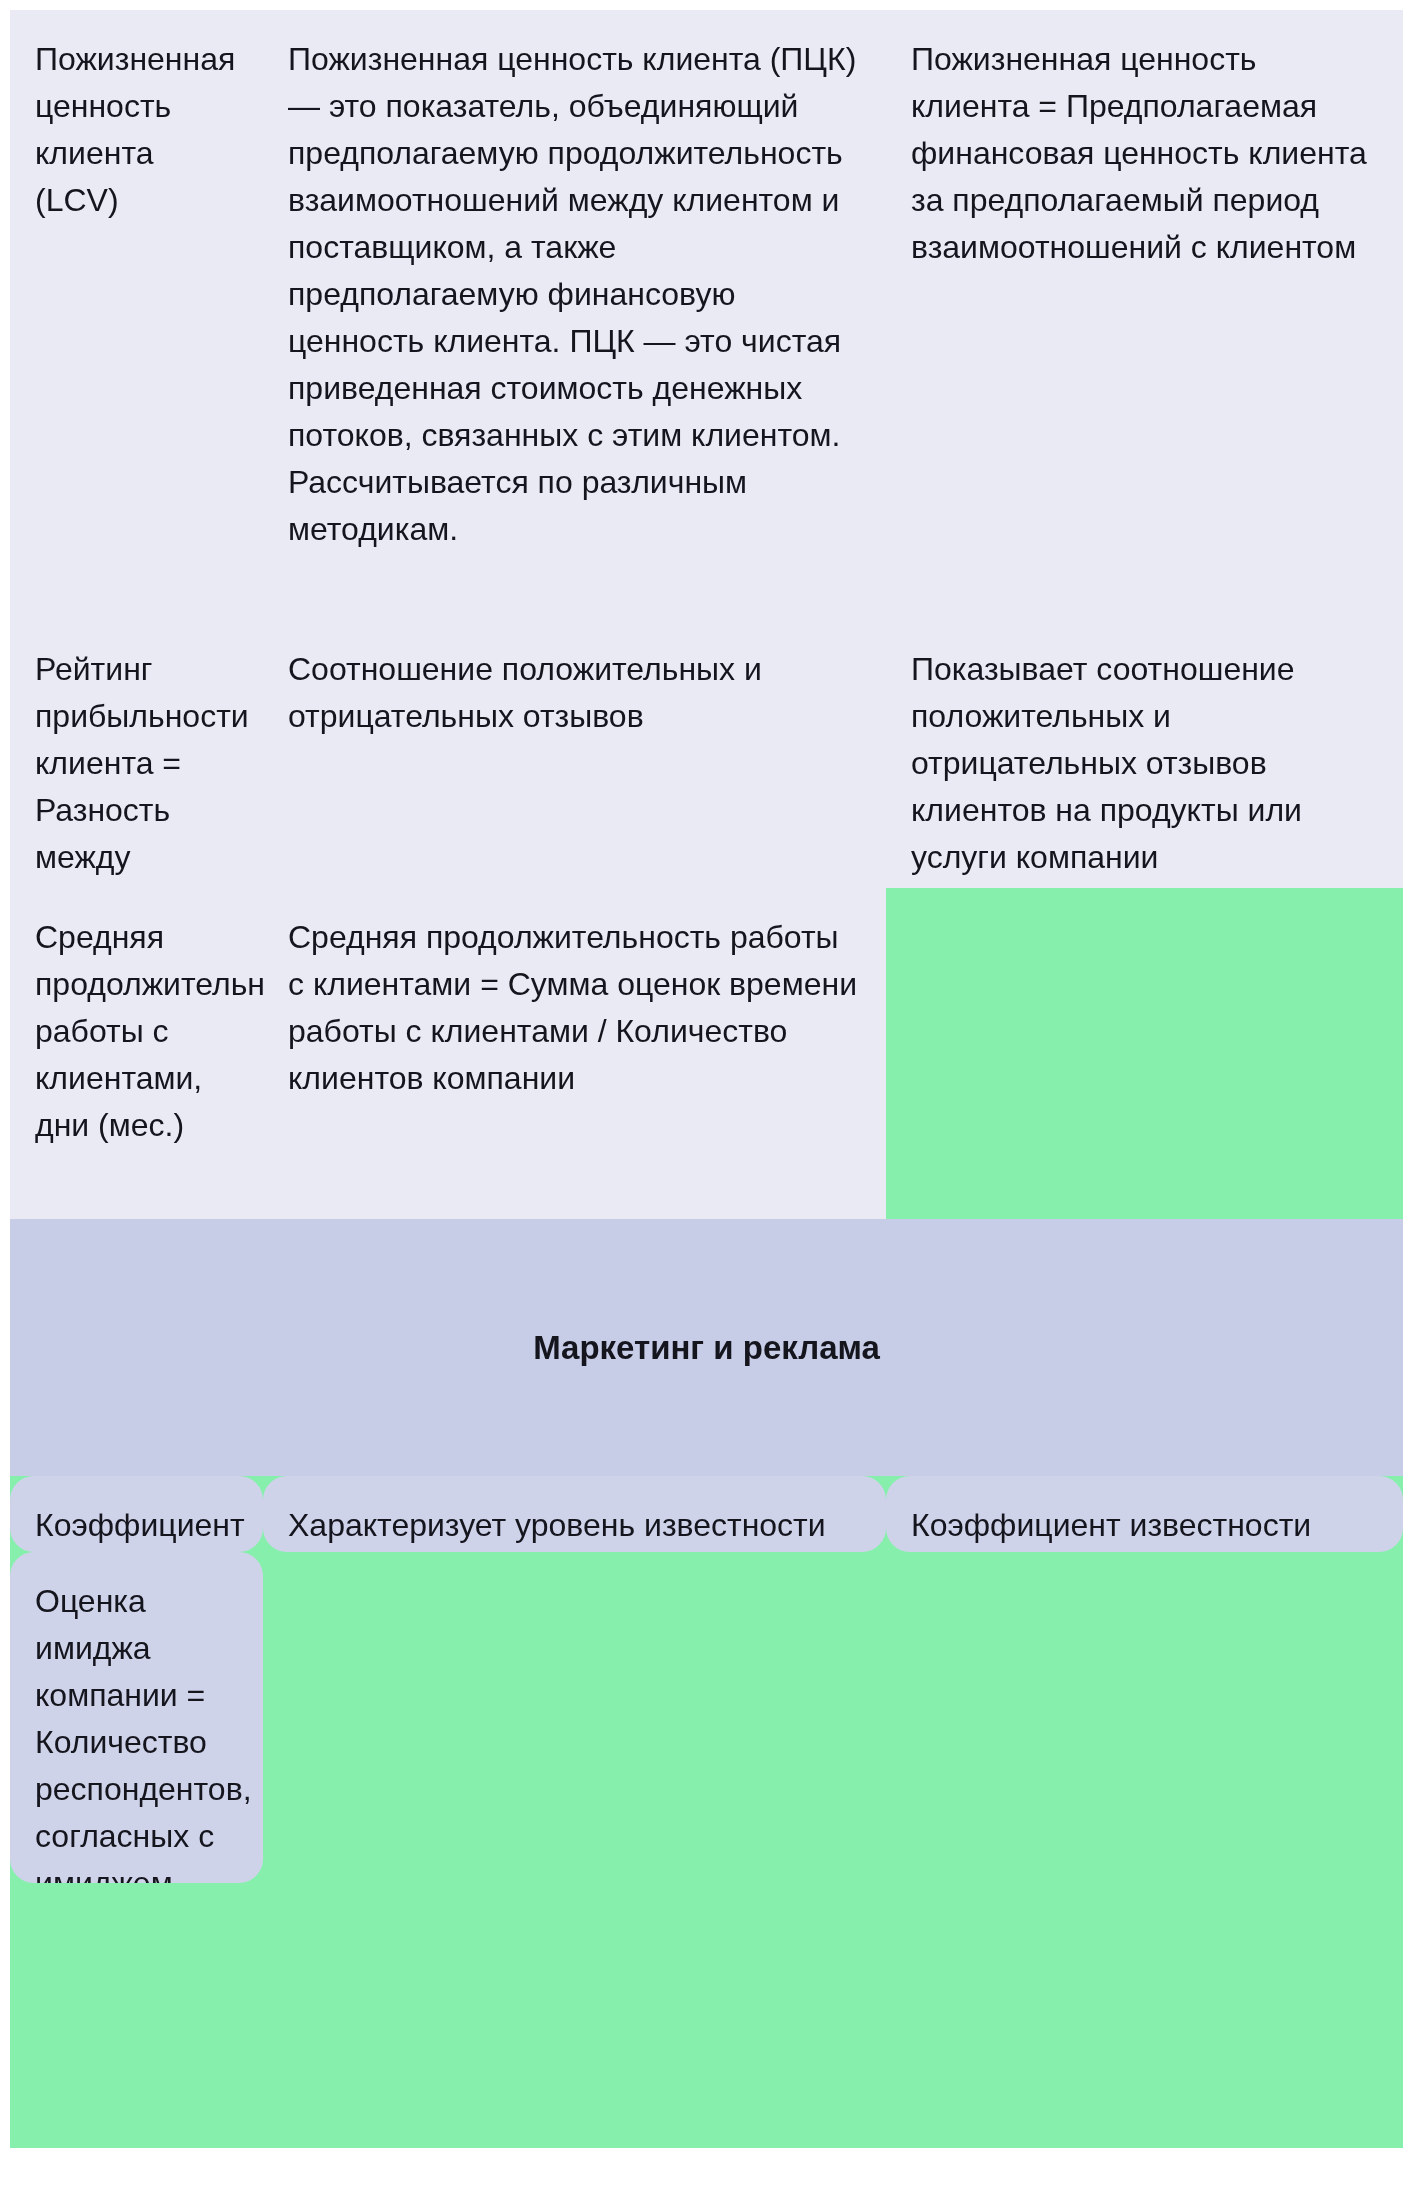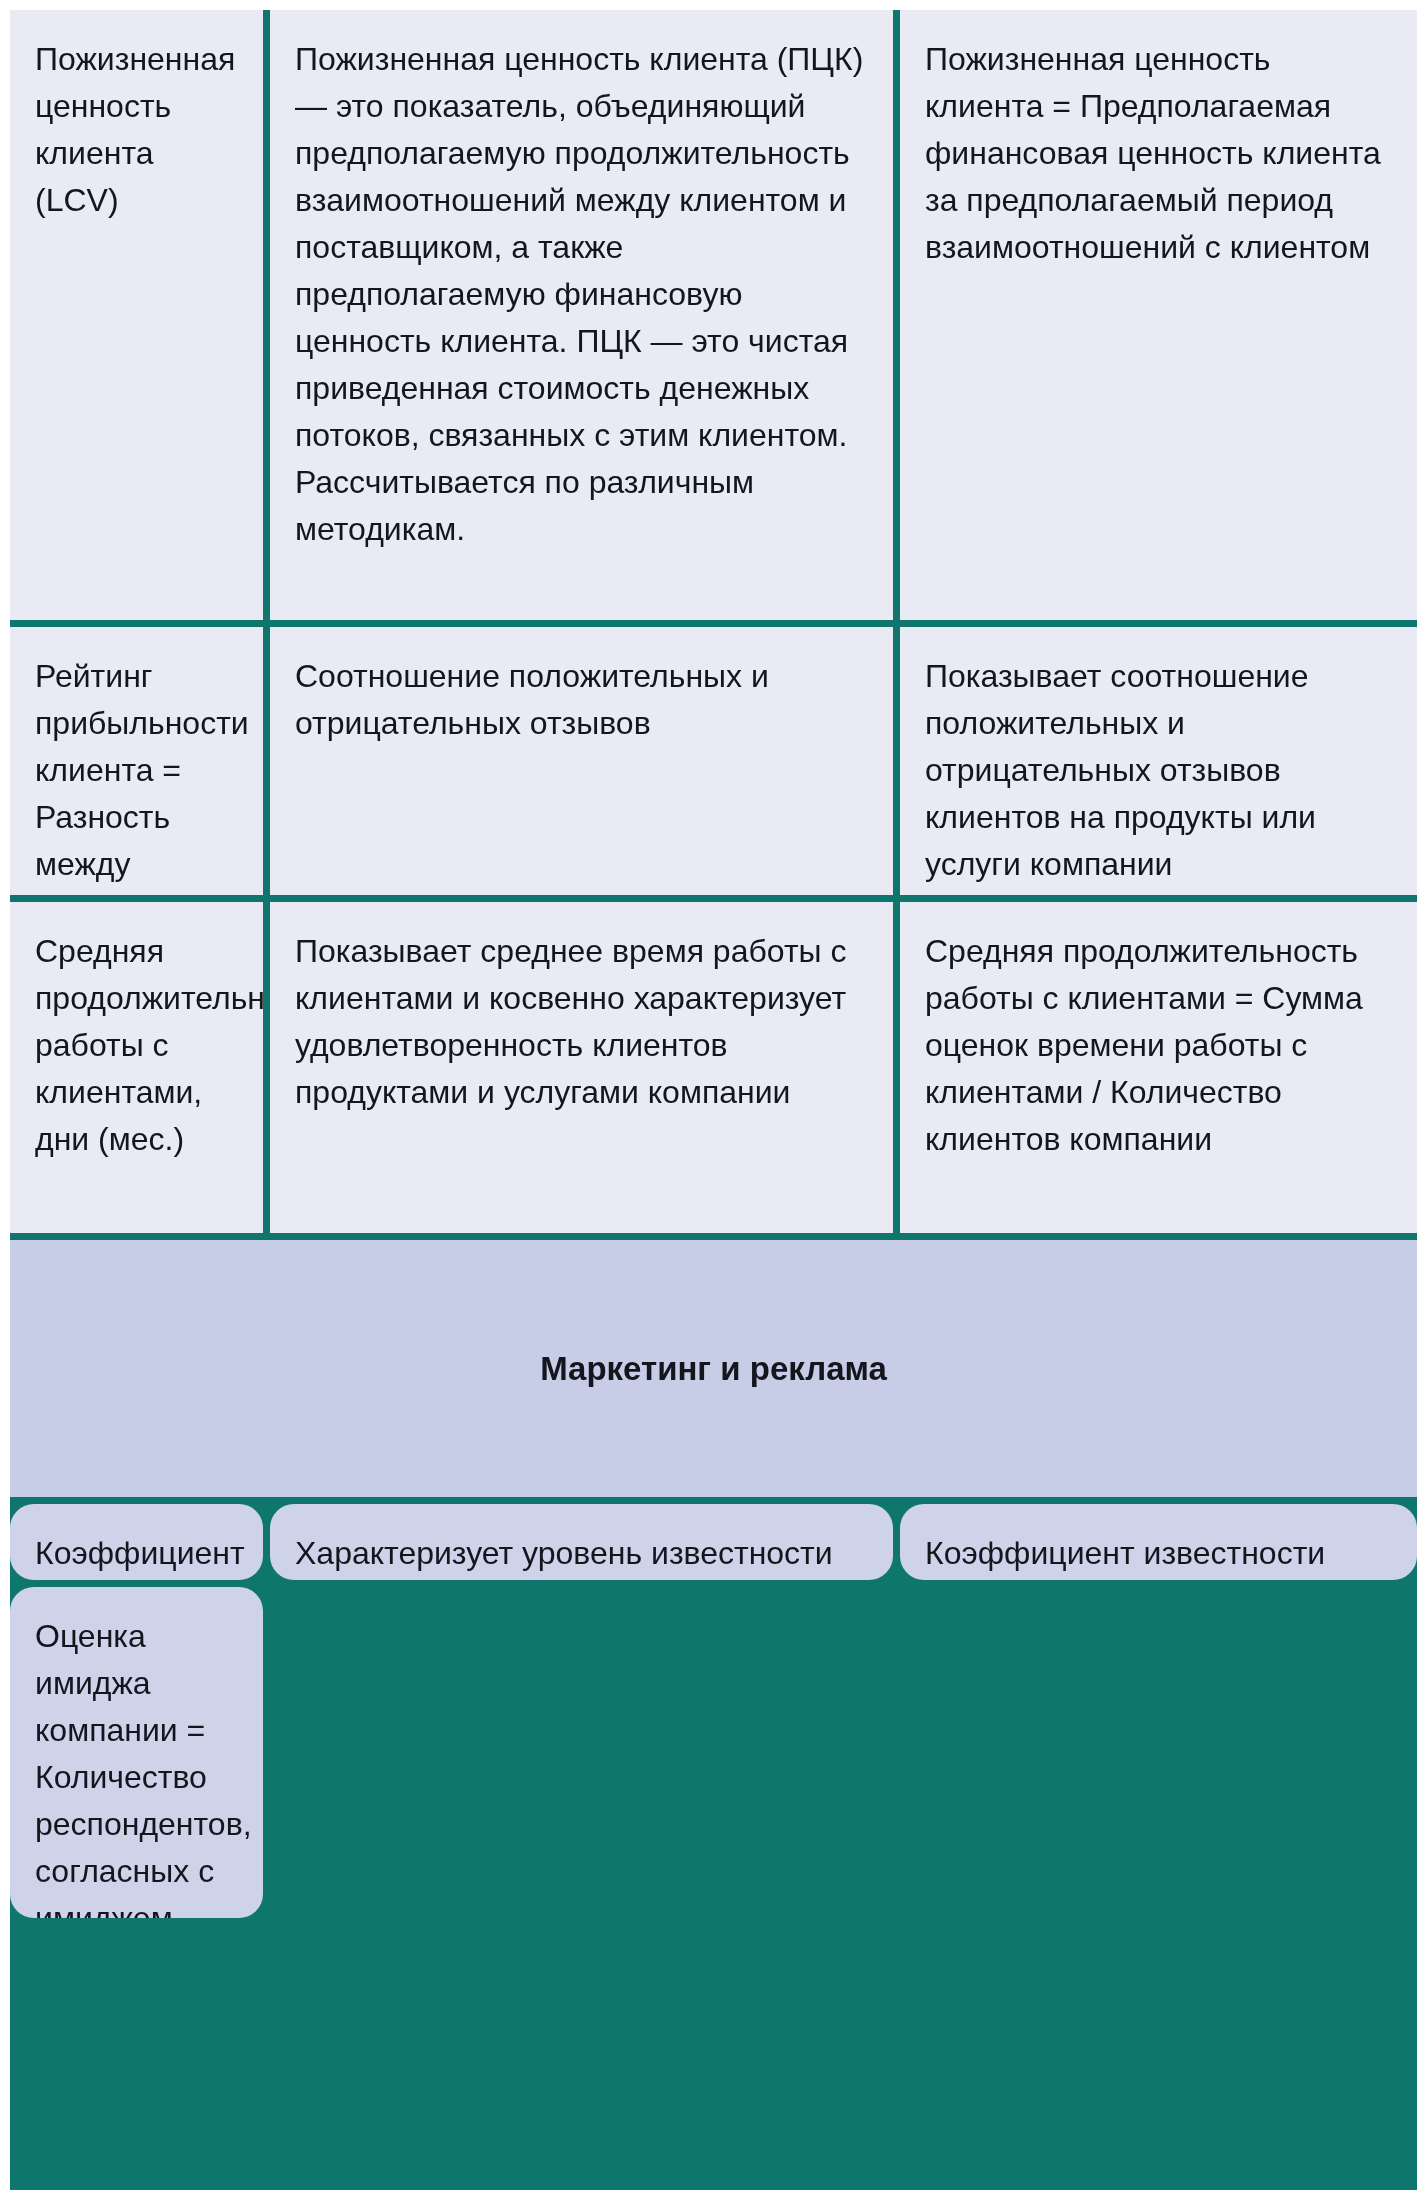--- a/index.html
+++ b/index.html
@@ -16,22 +16,22 @@
     font-family: "Liberation Sans", "DejaVu Sans", sans-serif;
     color: #15151e;
   }
   .metrics-table {
     position: absolute;
     left: 10px;
     top: 10px;
     display: grid;
     grid-template-columns: 253px 623px 517px;
     grid-template-rows: 610px 268px 331px 257px 76px 331px 265px;
-    gap: 7px;
-    background: #0f766e;
+    gap: 0;
+    background: #86efac;
   }
   .cell {
     padding: 26px 24px 20px 25px;
     font-size: 32px;
     line-height: 47px;
     text-align: left;
     overflow: hidden;
   }
   .cell.light { background: #e9eaf3; }
   .cell.dark  { background: #cfd3ea; border-radius: 24px; }
@@ -56,21 +56,20 @@
     <div class="cell light">Пожизненная ценность клиента (LCV)</div>
     <div class="cell light">Пожизненная ценность клиента (ПЦК) — это показатель, объединяющий предполагаемую продолжительность взаимоотношений между клиентом и поставщиком, а также предполагаемую финансовую ценность клиента. ПЦК — это чистая приведенная стоимость денежных потоков, связанных с этим клиентом. Рассчитывается по различным методикам.</div>
     <div class="cell light">Пожизненная ценность клиента = Предполагаемая финансовая ценность клиента за предполагаемый период взаимоотношений с клиентом</div>
 
     <div class="cell light">Рейтинг прибыльности клиента = Разность между полученным доходом от клиента и расходами на взаимоотношения с клиентом за период</div>
 
     <div class="cell light">Соотношение положительных и отрицательных отзывов</div>
     <div class="cell light">Показывает соотношение положительных и отрицательных отзывов клиентов на продукты или услуги компании</div>
 
     <div class="cell light">Средняя продолжительность работы с клиентами, дни (мес.)</div>
-    <div class="cell light">Показывает среднее время работы с клиентами и косвенно характеризует удовлетворенность клиентов продуктами и услугами компании</div>
     <div class="cell light">Средняя продолжительность работы с клиентами = Сумма оценок времени работы с клиентами / Количество клиентов компании</div>
 
     <div class="cell section">Маркетинг и реклама</div>
 
     <div class="cell dark">Коэффициент известности торговой марки, %</div>
     <div class="cell dark">Характеризует уровень известности торговой марки среди приведенная потребителей (респондентов)</div>
     <div class="cell dark">Коэффициент известности торговой марки = Количество респондентов, осведомленных о торговой марке / Общее количество опрошенных респондентов × 100%</div>
 
     <div class="cell dark">Оценка имиджа компании = Количество респондентов, согласных с имиджем компании / Общее количество опрошенных респондентов × 100%</div>
 

